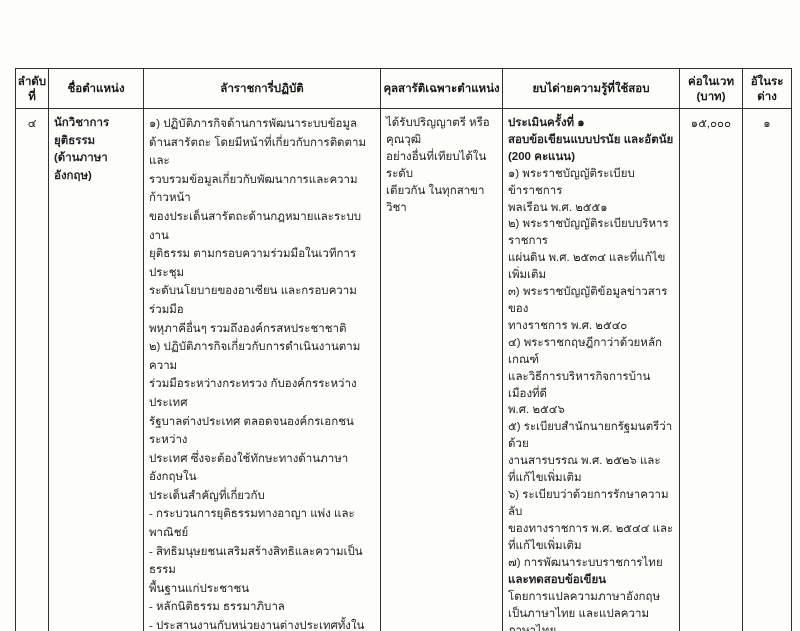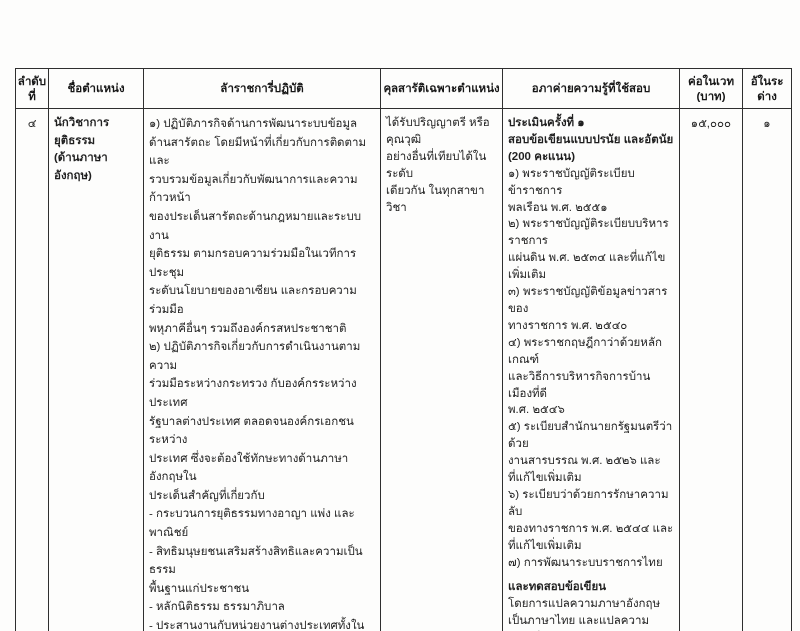--- a/index.html
+++ b/index.html
@@ -62,21 +62,21 @@
   .cell-position { font-weight: bold; line-height: 17.5px; }
   .cell-duties { line-height: 18.6px; padding-left: 7px; padding-right: 4px; }
   .cell-qual { line-height: 17px; }
   .cell-scope { line-height: 16.9px; padding-left: 7px; }
   .scope-heading {
     font-weight: bold;
   }
   .scope-exam { font-weight: bold; }
   .scope-writing-heading {
     font-weight: bold;
-    margin-top: 8px;
+    margin-top: 1px;
   }
   .cell-comp, .cell-vacancy {
     text-align: center;
     font-size: 11.5px;
     padding-top: 8px;
   }
 </style>
 </head>
 <body>
 
@@ -94,21 +94,21 @@
       <col style="width:63px">
       <col style="width:49px">
     </colgroup>
     <thead>
       <tr>
         <th>ลำดับ
 ที่</th>
         <th>ชื่อตำแหน่ง</th>
         <th>ลัาราชการี่ปฏิบัติ</th>
         <th>คุลสารัติเฉพาะตำแหน่ง</th>
-        <th>อภาค่ายความรู้ที่ใช้สอบ</th>
+        <th>ยบได่ายความรู้ที่ใช้สอบ</th>
         <th>ค่อในเวท
 (บาท)</th>
         <th>อัในระด่าง</th>
       </tr>
     </thead>
     <tbody>
       <tr>
         <td class="cell-order">๔</td>
         <td class="cell-position lines">นักวิชาการยุติธรรม
 (ด้านภาษาอังกฤษ)</td>

